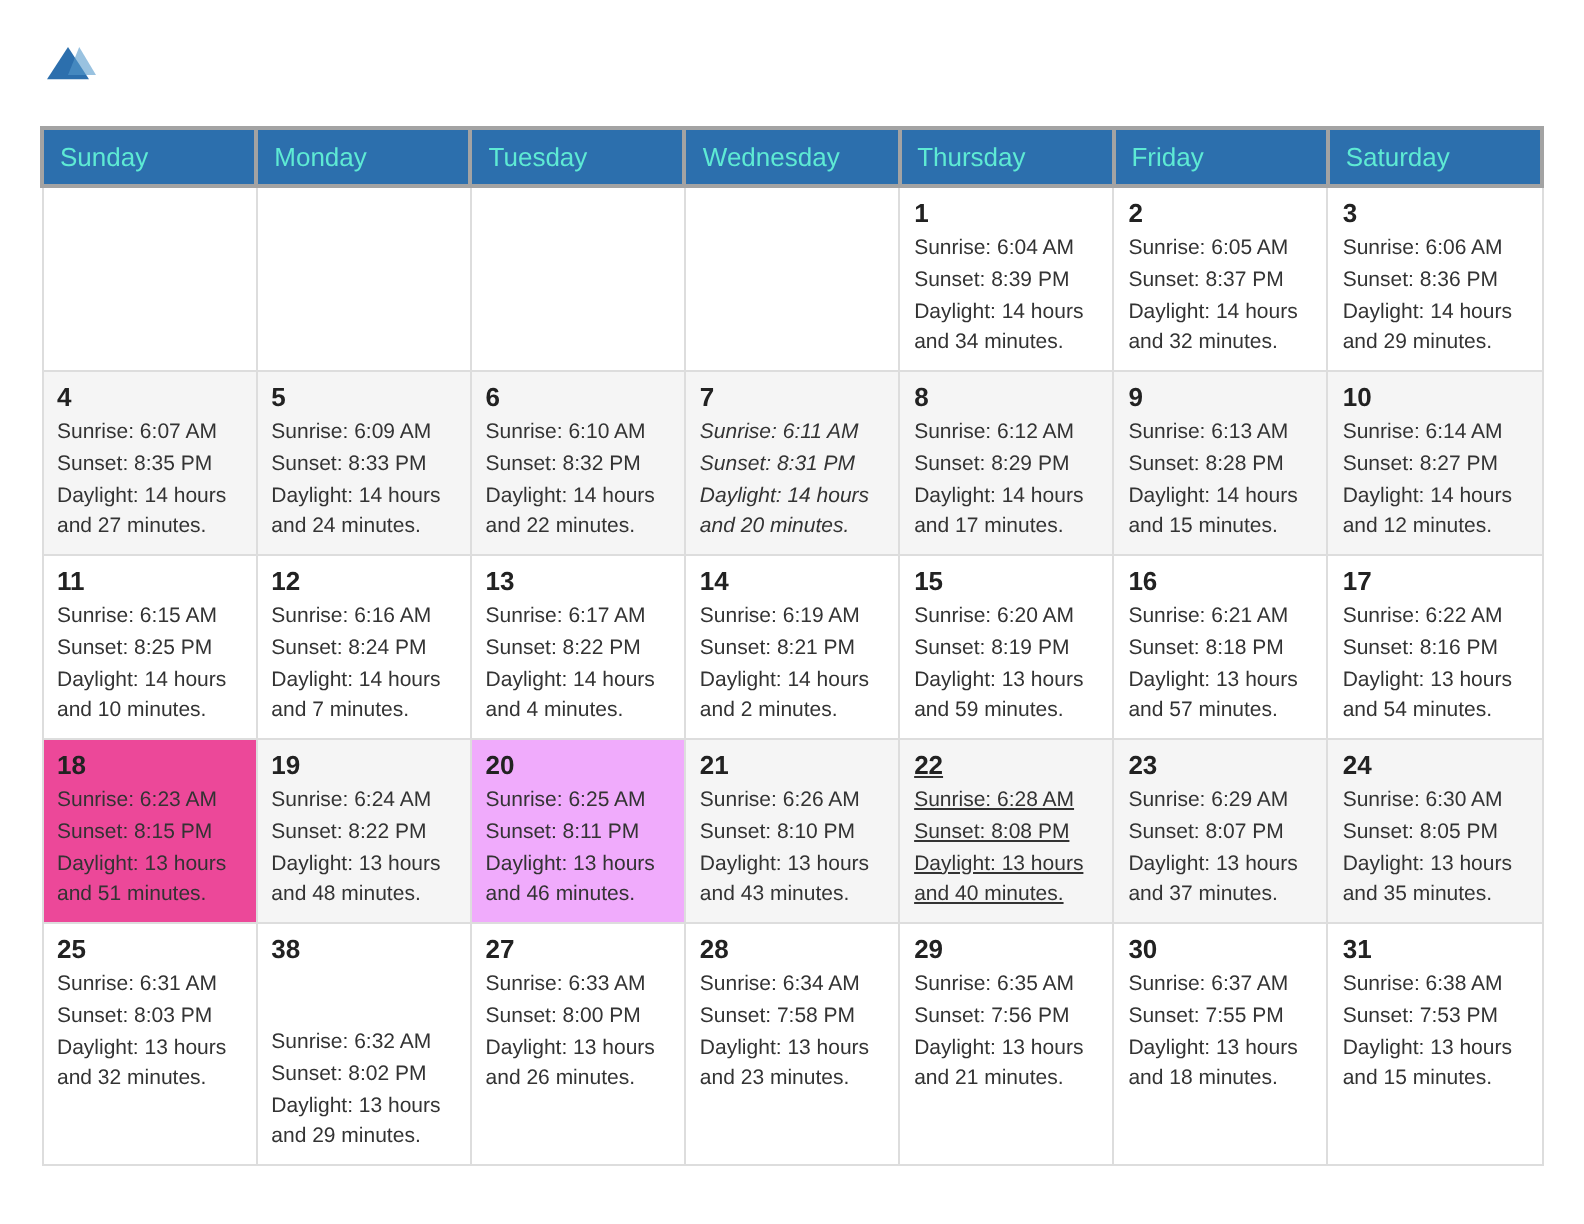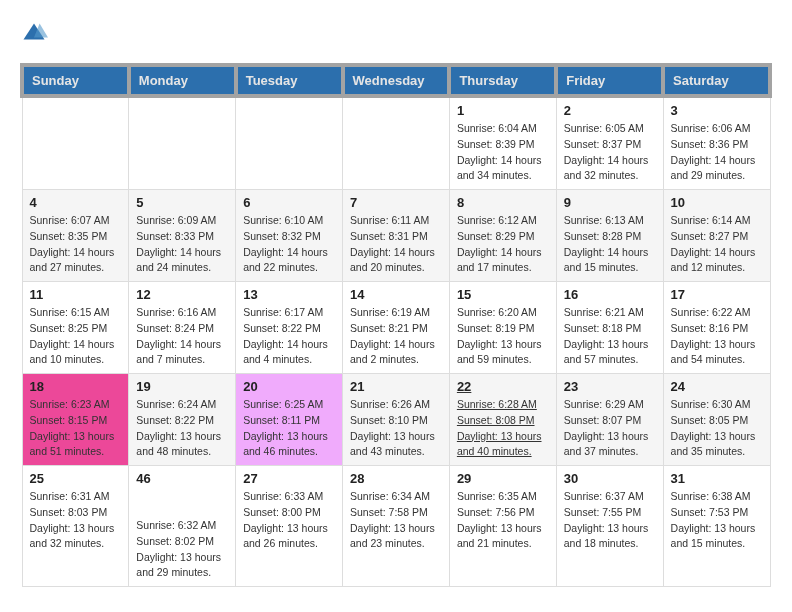--- a/index.html
+++ b/index.html
@@ -52,26 +52,26 @@
       font-size: 15px;
       color: #555;
     }
     .calendar {
       width: 100%;
       border-collapse: collapse;
       border: 1px solid #ccc;
     }
     .calendar th {
       background-color: #2c6fad;
-      color: #e5e5e5;
+      color: #5eead4;
       text-align: left;
       padding: 6px 8px;
       font-size: 13px;
-      font-weight: bold;
-      border: 4px solid #a3a3a3;
+      font-weight: normal;
+      border: 2px solid #a3a3a3;
     }
     .calendar td {
       vertical-align: top;
       padding: 5px 7px;
       border: 1px solid #ddd;
       font-size: 10.5px;
       color: #333;
       width: calc(100% / 7);
       min-height: 80px;
       background: #fff;
@@ -174,21 +174,21 @@
         </td>
         <td style="background: rgb(245, 245, 245);">
           <div class="day-number">6</div>
           <div class="day-info" style="white-space: pre-line;">Sunrise: 6:10 AM
 Sunset: 8:32 PM
 Daylight: 14 hours
 and 22 minutes.</div>
         </td>
         <td style="background: rgb(245, 245, 245);">
           <div class="day-number">7</div>
-          <div class="day-info" style="white-space: pre-line;">Sunrise: 6:11 AM
+          <div class="day-info" style="white-space: pre-line; font-style: italic;">Sunrise: 6:11 AM
 Sunset: 8:31 PM
 Daylight: 14 hours
 and 20 minutes.</div>
         </td>
         <td style="background: rgb(245, 245, 245);">
           <div class="day-number">8</div>
           <div class="day-info" style="white-space: pre-line;">Sunrise: 6:12 AM
 Sunset: 8:29 PM
 Daylight: 14 hours
 and 17 minutes.</div>
@@ -312,21 +312,21 @@
       </tr>
       <tr class="week-row">
         <td>
           <div class="day-number">25</div>
           <div class="day-info" style="white-space: pre-line;">Sunrise: 6:31 AM
 Sunset: 8:03 PM
 Daylight: 13 hours
 and 32 minutes.</div>
         </td>
         <td>
-          <div class="day-number">46</div>
+          <div class="day-number">38</div>
           <div class="day-info" style="white-space: pre-line; margin-top: 32px;">Sunrise: 6:32 AM
 Sunset: 8:02 PM
 Daylight: 13 hours
 and 29 minutes.</div>
         </td>
         <td>
           <div class="day-number">27</div>
           <div class="day-info" style="white-space: pre-line;">Sunrise: 6:33 AM
 Sunset: 8:00 PM
 Daylight: 13 hours

